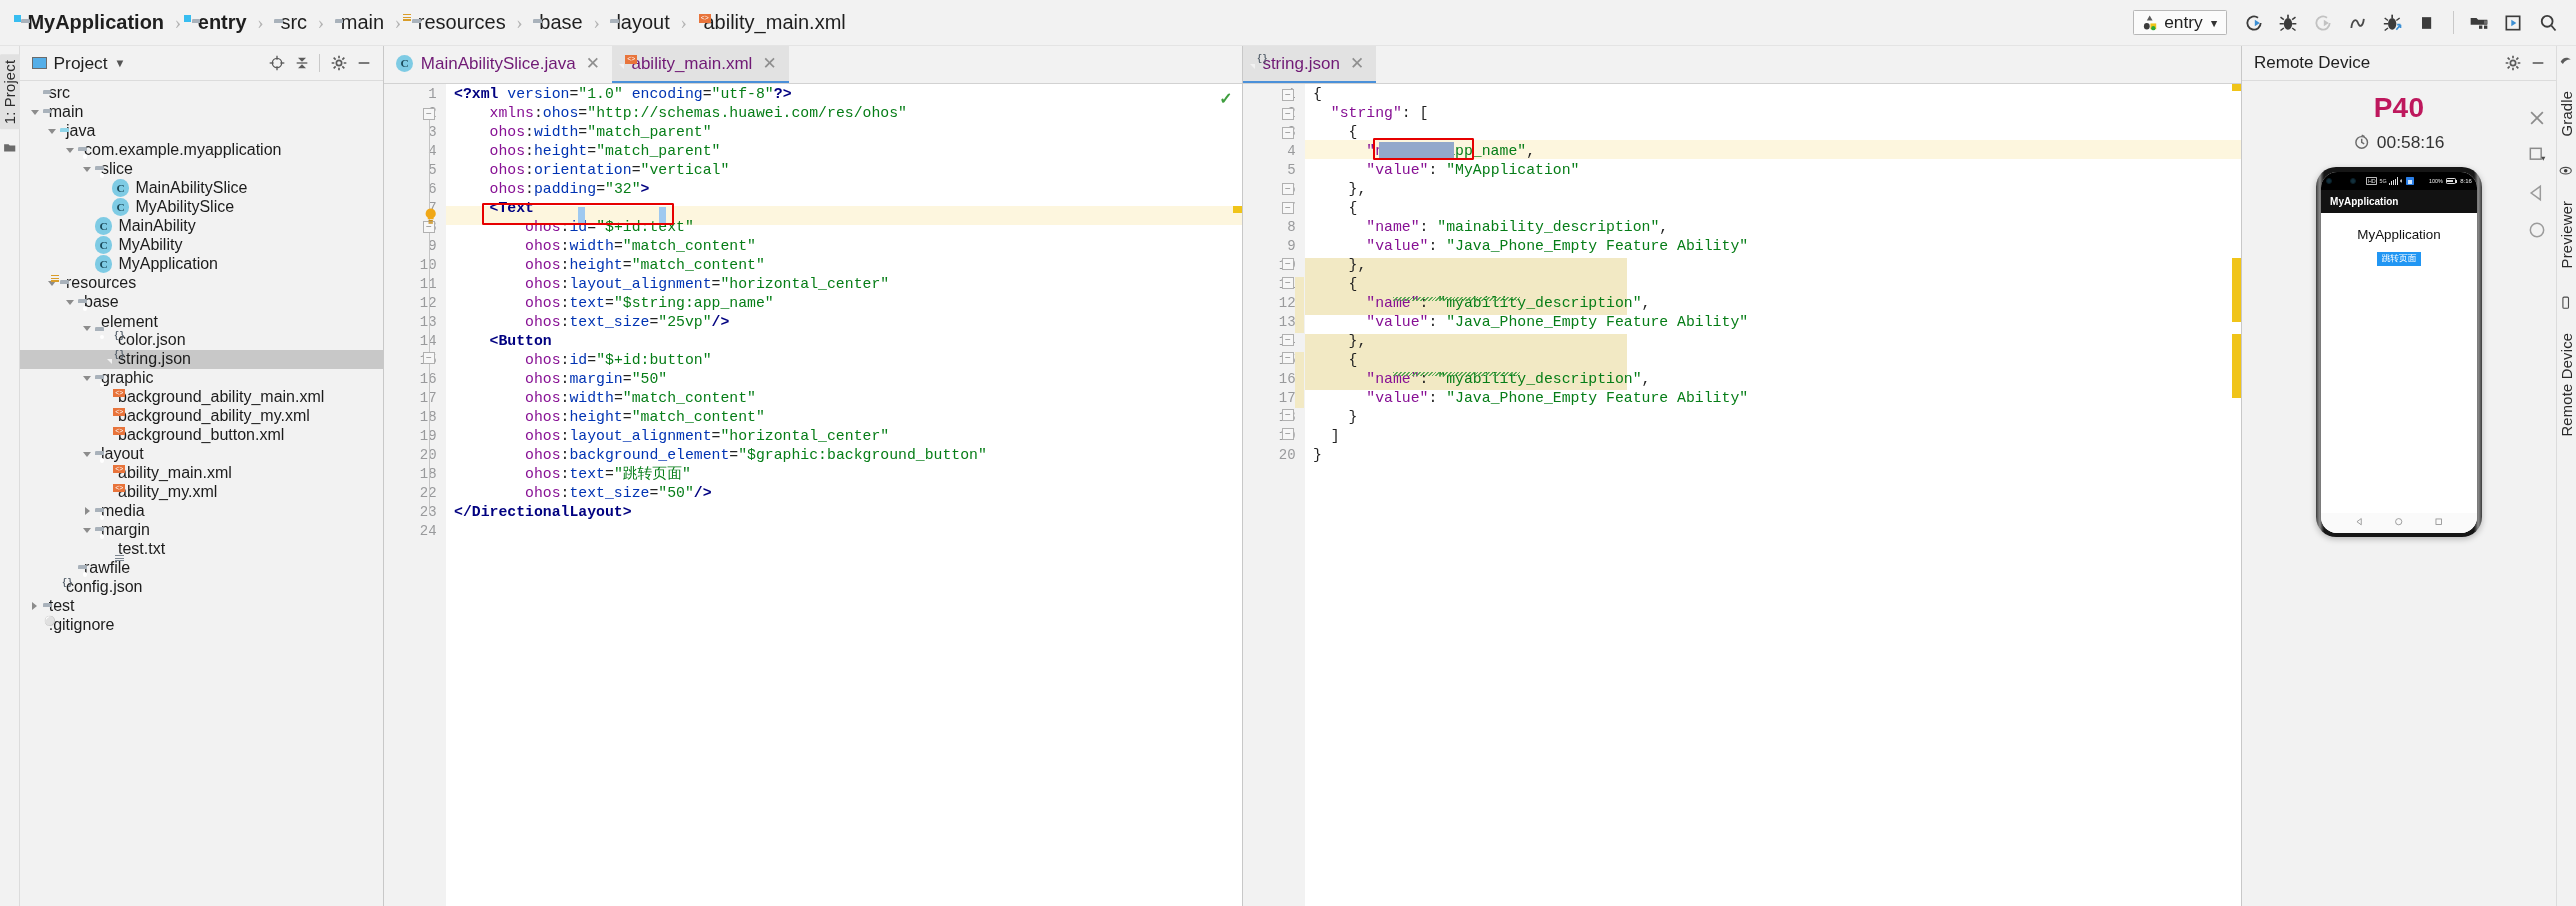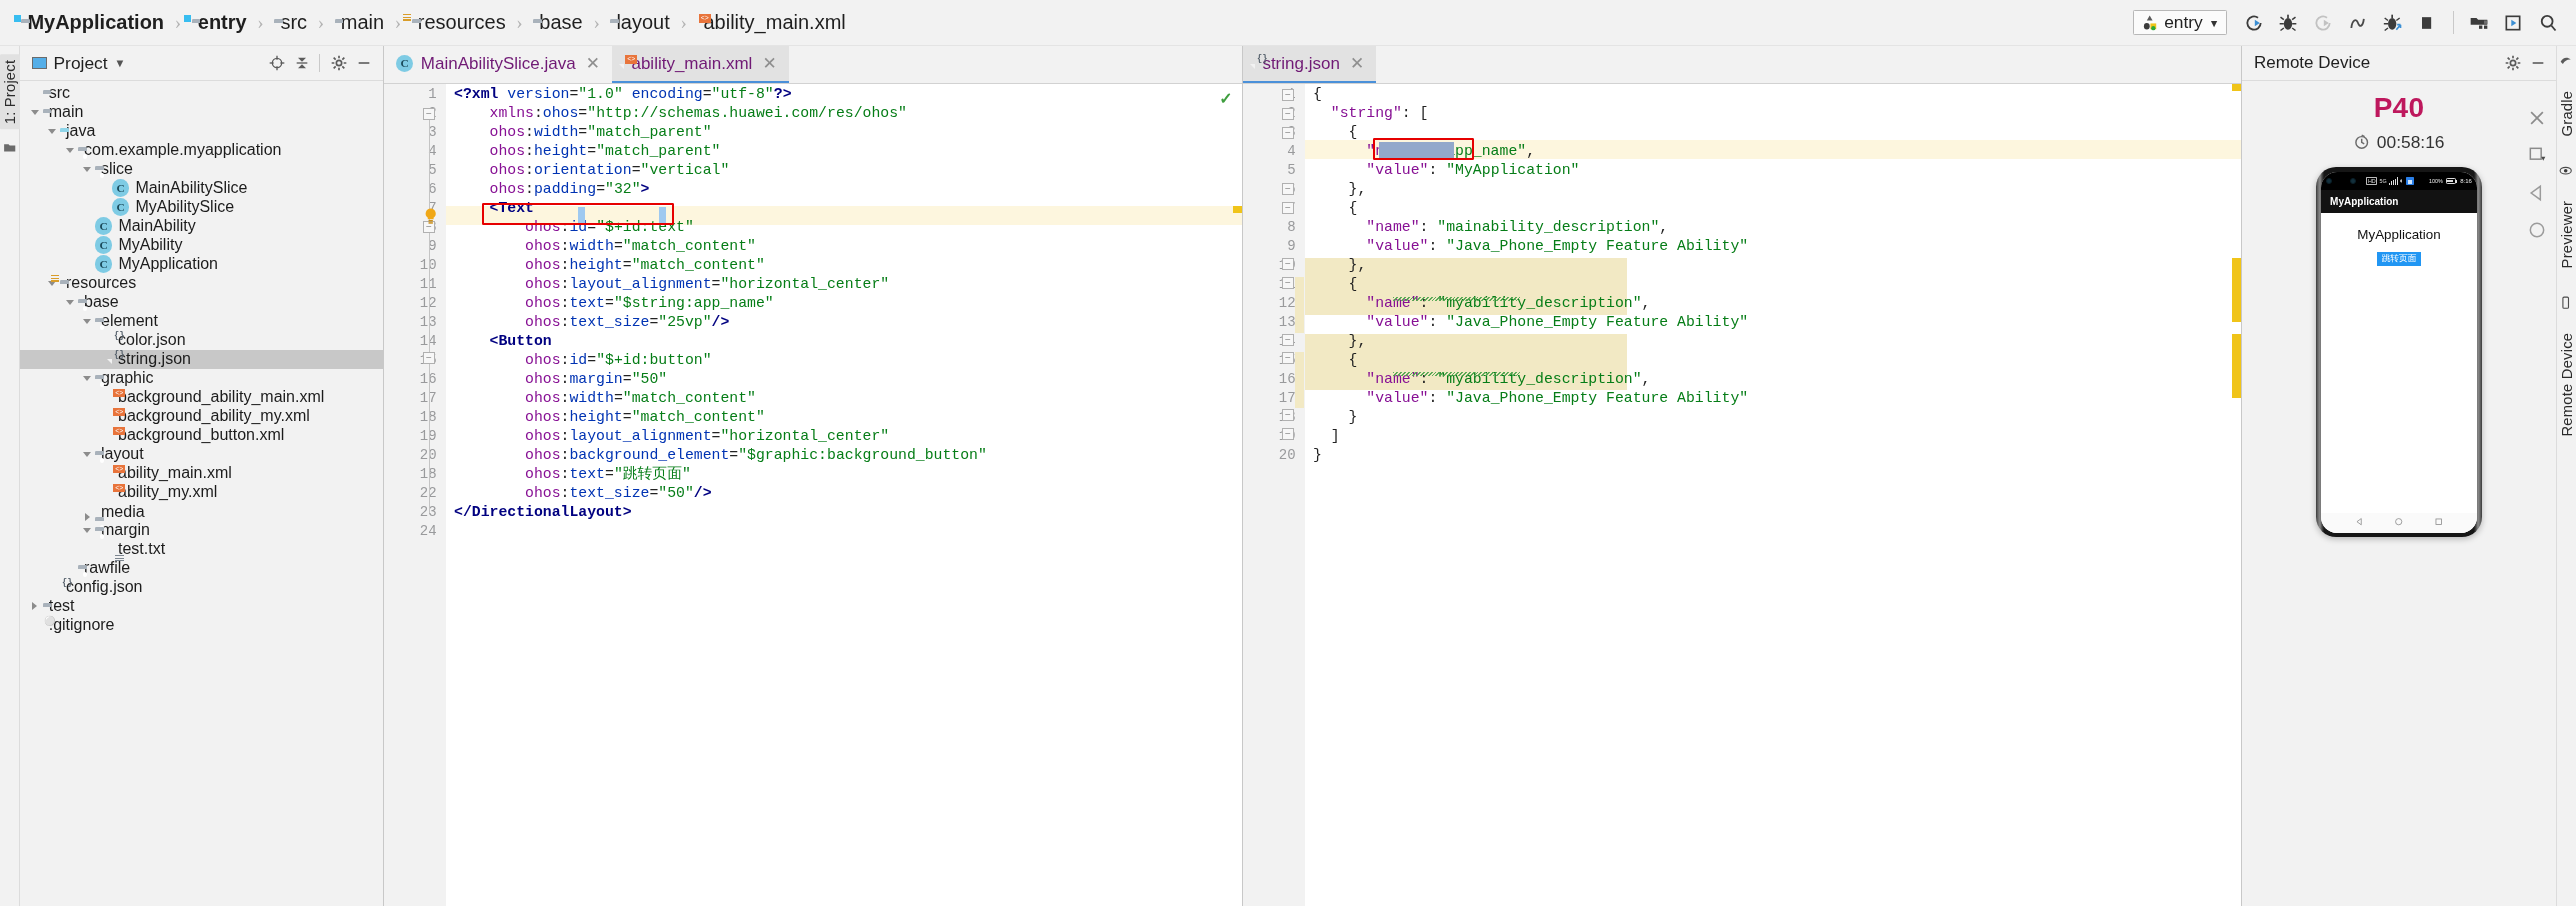--- a/index.html
+++ b/index.html
@@ -421,21 +421,21 @@
             <span class="ico"><span class="fld res"></span></span>
             <span class="nm">resources</span>
           </div>
           <div class="trow" style="padding-left: 42px;">
             <span class="tw">
               <i class="arrow down"></i>
             </span>
             <span class="ico"><span class="fld pkg"></span></span>
             <span class="nm">base</span>
           </div>
-          <div class="trow" style="padding-left: 59px;">
+          <div class="trow" style="padding-left: 59px; align-items: flex-end;">
             <span class="tw">
               <i class="arrow down"></i>
             </span>
             <span class="ico"><span class="fld pkg"></span></span>
             <span class="nm">element</span>
           </div>
           <div class="trow" style="padding-left: 76px;">
             <span class="tw"></span>
             <span class="ico"><span class="doc json"><span class="badge">{}</span></span></span>
             <span class="nm">color.json</span>
@@ -477,21 +477,21 @@
           <div class="trow" style="padding-left: 76px;">
             <span class="tw"></span>
             <span class="ico"><span class="doc xml"><span class="badge">&lt;&gt;</span></span></span>
             <span class="nm">ability_main.xml</span>
           </div>
           <div class="trow" style="padding-left: 76px;">
             <span class="tw"></span>
             <span class="ico"><span class="doc xml"><span class="badge">&lt;&gt;</span></span></span>
             <span class="nm">ability_my.xml</span>
           </div>
-          <div class="trow" style="padding-left: 59px; align-items: flex-end;">
+          <div class="trow" style="padding-left: 59px;">
             <span class="tw">
               <i class="arrow right"></i>
             </span>
             <span class="ico"><span class="fld pkg"></span></span>
             <span class="nm">media</span>
           </div>
           <div class="trow" style="padding-left: 59px;">
             <span class="tw">
               <i class="arrow down"></i>
             </span>

